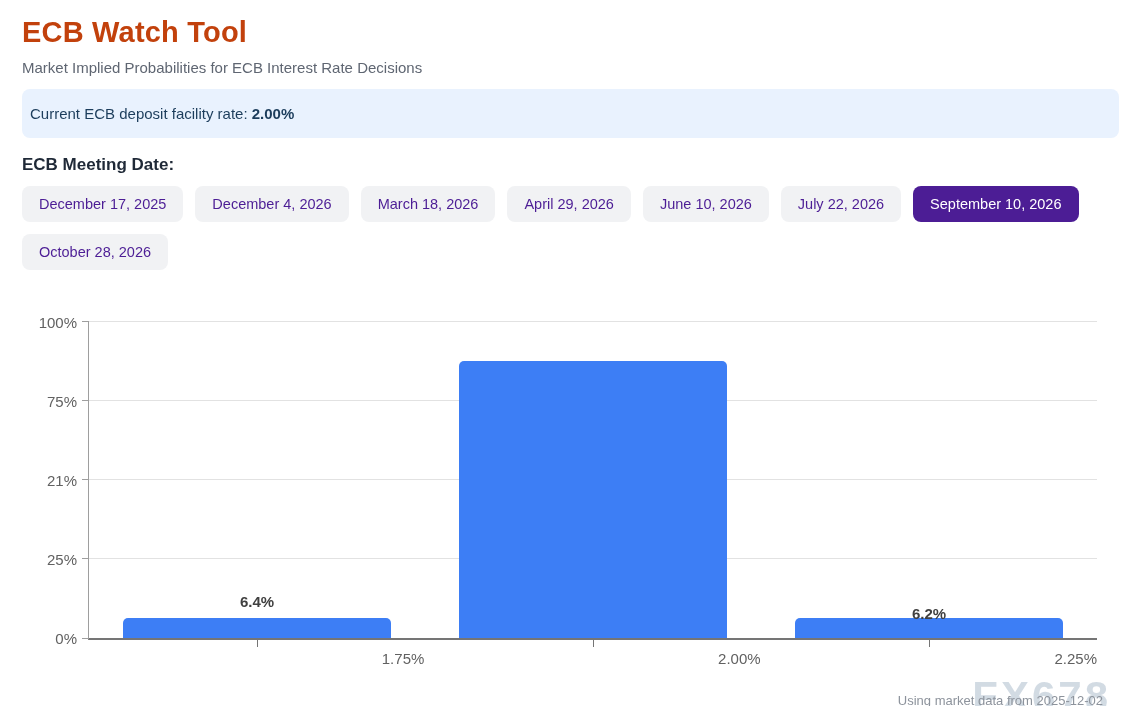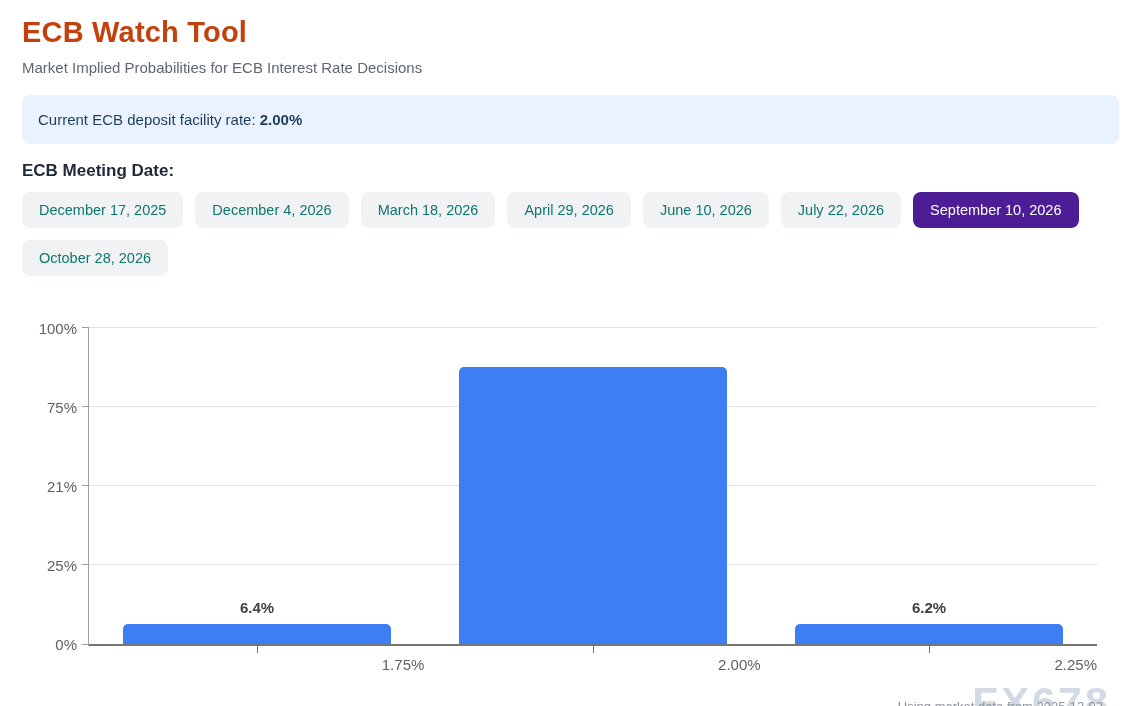--- a/index.html
+++ b/index.html
@@ -9,36 +9,36 @@
     color: #1f2937;
     padding: 16px 4px 0 22px;
   }
 
   
   .title { font-size: 29px; font-weight: bold; color: #c2410c; letter-spacing: .2px; }
   .subtitle { font-size: 15px; color: #5f6672; margin-top: 10px; }
 
   
   .banner {
-    margin-top: 19px;
+    margin-top: 13px;
     background: #e9f2fe;
     border-radius: 8px;
-    padding: 16px 16px;
+    padding: 16px 8px;
     font-size: 15px;
     color: #1c3d5c;
   }
   .banner b { font-weight: bold; }
 
   
   .section-heading { font-size: 17px; font-weight: bold; color: #1f2937; margin: 17px 0 11px 0; }
   .chips { display: flex; flex-wrap: wrap; gap: 12px; max-width: 1080px; }
   .chip {
     border: none;
     background: #f1f2f4;
-    color: #0f766e;
+    color: #4c1d95;
     font-family: "Liberation Sans", sans-serif;
     font-size: 14.5px;
     padding: 10px 17px;
     border-radius: 8px;
     cursor: pointer;
     white-space: nowrap;
   }
   .chip.active { background: #4c1d95; color: #ffffff; }
 
   
@@ -141,21 +141,21 @@
     <div class="cols">
       <div class="col">
         <div class="bar" style="height: 20px; background: rgb(61, 126, 245);"></div>
         <div class="bar-label" style="bottom: 28px;">6.4%</div>
       </div>
       <div class="col">
         <div class="bar" style="height: 277px; background: rgb(61, 126, 245);"></div>
       </div>
       <div class="col">
         <div class="bar" style="height: 20px; background: rgb(61, 126, 245);"></div>
-        <div class="bar-label" style="bottom: 28px;">6.2%</div>
+        <div class="bar-label" style="bottom: 16px;">6.2%</div>
       </div>
     </div>
   </div>
 
   <div class="xlabels">
     <div class="xlabel">1.75%</div>
     <div class="xlabel">2.00%</div>
     <div class="xlabel">2.25%</div>
   </div>
 </div>

